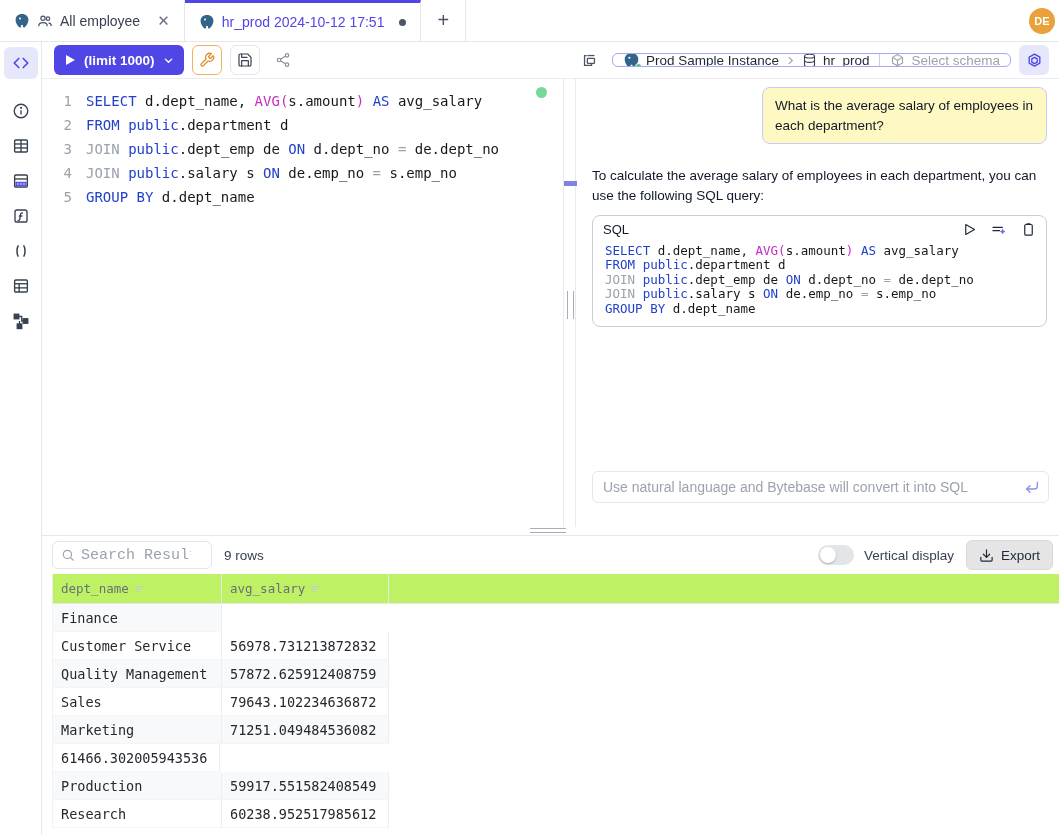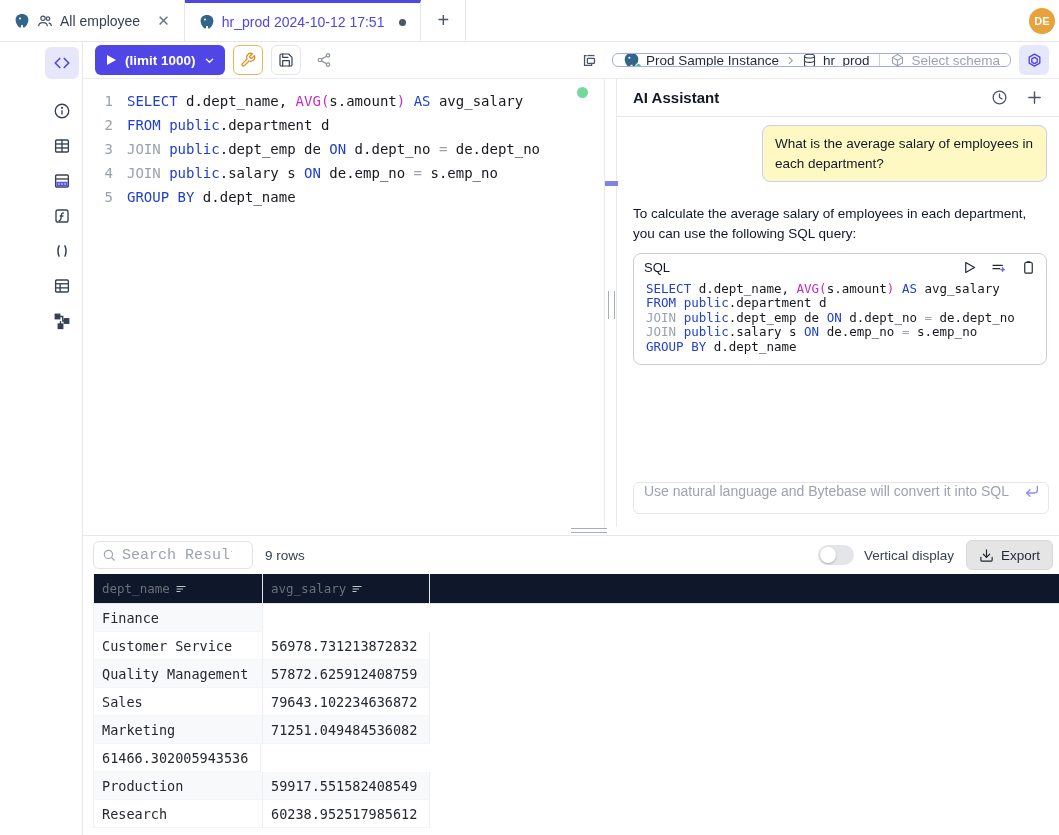--- a/index.html
+++ b/index.html
@@ -13,21 +13,21 @@
   .tab .lbl { font-size:14px; color:#374151; white-space:nowrap; }
   .tab.active { border-top:3px solid #4f46e5; }
   .tab.active .lbl { color:#4f46e5; }
   .tab .close { color:#6b7280; font-size:15px; margin-left:10px; line-height:1; }
   .tab .dot { width:7px; height:7px; border-radius:50%; background:#4b5563; margin-left:8px; }
   .tab-new { width:45px; display:flex; align-items:center; justify-content:center; border-right:1px solid #e5e7eb; font-size:20px; color:#4b5563; cursor:pointer; }
   .tabbar-spacer { flex:1; }
   .avatar { width:26px; height:26px; border-radius:50%; background:#e9a23b; color:#fff; font-size:11px; font-weight:bold; display:flex; align-items:center; justify-content:center; align-self:center; margin-right:4px; }
 
   
-  .main-row { flex:1; display:flex; min-height:0;margin-left:41px; }
+  .main-row { flex:1; display:flex; min-height:0; }
   .rail { width:42px; flex:0 0 42px; border-right:1px solid #e5e7eb; display:flex; flex-direction:column; align-items:center; padding-top:5px; background:#fff; }
   .rail-toggle { width:34px; height:32px; border-radius:6px; background:#e7e7fb; color:#4f46e5; display:flex; align-items:center; justify-content:center; cursor:pointer; margin-bottom:14px; }
   .rail-ic { width:34px; height:35px; display:flex; align-items:center; justify-content:center; color:#374151; cursor:pointer; }
   .content-col { flex:1; display:flex; flex-direction:column; min-width:0; }
 
   
   .toolbar { height:37px; flex:0 0 37px; display:flex; align-items:center; padding:0 10px 0 12px; gap:8px; border-bottom:1px solid #ececf0; }
   .run-btn { height:30px; background:#4f46e5; color:#fff; border-radius:6px; display:flex; align-items:center; gap:8px; padding:0 10px; font-size:13.5px; font-weight:600; cursor:pointer; }
   .sq-btn { width:30px; height:30px; border-radius:6px; display:flex; align-items:center; justify-content:center; cursor:pointer; color:#4b5563; background:#fff; }
   .sq-btn.warn { border:1px solid #f2b25c; color:#e08c1f; }
@@ -64,21 +64,21 @@
   .ai-body { flex:1; padding:8px 12px 0 16px; overflow:hidden; }
   .ai-user-msg { margin-left:auto; margin-right:0; max-width:285px; background:#fef9c3; border:1px solid #c6cbf7; border-radius:8px; padding:8px 12px; font-size:13.5px; line-height:1.45; color:#111827; }
   .ai-resp { margin-top:22px; font-size:13.5px; line-height:1.5; color:#111827; padding-right:2px; }
   .ai-code { margin-top:8px; border:1px solid #c8ced8; border-radius:8px; background:#fff; }
   .ai-code-head { display:flex; align-items:center; padding:6px 10px 2px 10px; }
   .ai-code-lang { font-size:13px; color:#111827; }
   .ai-code-sp { flex:1; }
   .ai-code-btn { margin-left:14px; color:#1f2937; cursor:pointer; display:flex; align-items:center; }
   .ai-code-body { padding:4px 10px 10px 12px; font-family:"DejaVu Sans Mono", monospace; font-size:12.5px; line-height:14.5px; }
   .ai-code-line { white-space:pre; }
-  .ai-input-row { position:absolute; left:16px; right:10px; bottom:13px; height:32px; border:1px solid #e5e7eb; border-radius:6px; display:flex; align-items:flex-start; padding:0 8px 0 10px; background:#fff; }
+  .ai-input-row { position:absolute; left:16px; right:10px; bottom:24px; height:32px; border:1px solid #e5e7eb; border-radius:6px; display:flex; align-items:center; padding:0 8px 0 10px; background:#fff; }
   .ai-input { flex:1; border:none; outline:none; font-size:14px; color:#111827; font-family:"Liberation Sans", sans-serif; }
   .ai-input::placeholder { color:#9ca3af; }
   .enter-ic { color:#8b8df0; display:flex; }
 
   
   .h-gutter { height:8px; flex:0 0 8px; position:relative; cursor:row-resize; }
   .h-handle { position:absolute; left:488px; top:1px; width:36px; height:5px; border-top:1.5px solid #a9aeb6; border-bottom:1.5px solid #a9aeb6; }
 
   
   .results { flex:0 0 300px; border-top:1px solid #e5e7eb; display:flex; flex-direction:column; min-height:0; }
@@ -87,21 +87,21 @@
   .search-box input { border:none; outline:none; width:110px; font-size:15px; font-family:Liberation Mono, monospace; color:#be185d; }
   .search-box input::placeholder { color:#9ca3af; }
   .row-count { font-size:13.5px; color:#374151; }
   .res-sp { flex:1; }
   .toggle { width:36px; height:20px; border-radius:10px; background:#e3e5e8; position:relative; cursor:pointer; }
   .toggle .knob { position:absolute; top:2px; left:2px; width:16px; height:16px; border-radius:50%; background:#fff; box-shadow:0 1px 2px rgba(0,0,0,.25); }
   .toggle-lbl { font-size:13.5px; color:#374151; margin-left:-2px; }
   .export-btn { height:30px; border:1px solid #d6dade; border-radius:6px; background:#e5e5e5; display:flex; align-items:center; gap:7px; padding:0 12px; font-size:13.5px; color:#1f2937; cursor:pointer; }
 
   .tbl-wrap { flex:1; overflow:hidden; padding-left:10px; }
-  .tbl-head { display:flex; height:30px; background:#0f172a; border-bottom:1px solid #e5e7eb; border-left:1px solid #eceef1; align-items:center; }
+  .tbl-head { display:flex; height:30px; background:#bef264; border-bottom:1px solid #e5e7eb; border-left:1px solid #eceef1; align-items:center; }
   .th { display:flex; align-items:center; gap:5px; height:100%; padding:0 8px; border-right:1px solid #e5e7eb; font-family:"DejaVu Sans Mono", monospace; font-size:12.5px; color:#697078; cursor:pointer; }
   .th.c0 { width:169px; } .th.c1 { width:167px; }
   .th-fill { flex:1; height:100%; }
   .tr { display:flex; height:28px; align-items:center; border-left:1px solid #f0f2f5; cursor:default; }
   .tr:nth-child(odd) .td { background:#f8f9fb; }
   .td { height:100%; display:flex; align-items:center; padding:0 8px; border-right:1px solid #eceef1; border-bottom:1px solid #f3f5f7; font-family:"DejaVu Sans Mono", monospace; font-size:13.5px; color:#24292f; }
   .td.c0 { width:169px; } .td.c1 { width:167px; }
 
   svg { display:block; }
 </style>
@@ -332,36 +332,20 @@
             </div>
           <div class="ed-status-dot"></div>
         </div>
 
         <div class="v-gutter">
           <div class="v-thumb"></div>
           <div class="v-handle"></div>
         </div>
 
         <div class="ai-pane">
-          <div class="ai-head">
-            <span class="ai-title">AI Assistant</span>
-            <span class="ai-head-sp"></span>
-            <span class="ai-hbtn">
-                <svg width="17" height="17" viewBox="0 0 24 24" fill="none" stroke="currentColor" stroke-width="1.8" stroke-linecap="round">
-                  <circle cx="12" cy="12" r="9"></circle>
-                  <polyline points="12 7 12 12 15.5 14"></polyline>
-                </svg>
-              </span>
-            <span class="ai-hbtn">
-                <svg width="17" height="17" viewBox="0 0 24 24" fill="none" stroke="currentColor" stroke-width="2" stroke-linecap="round">
-                  <line x1="12" y1="4" x2="12" y2="20"></line>
-                  <line x1="4" y1="12" x2="20" y2="12"></line>
-                </svg>
-              </span>
-          </div>
           <div class="ai-body">
             <div class="ai-user-msg">What is the average salary of employees in each department?</div>
             <div class="ai-resp">To calculate the average salary of employees in each department, you can use the following SQL query:</div>
             <div class="ai-code">
               <div class="ai-code-head">
                 <span class="ai-code-lang">SQL</span>
                 <span class="ai-code-sp"></span>
                 <span class="ai-code-btn">
                     <svg width="15" height="15" viewBox="0 0 24 24" fill="none" stroke="currentColor" stroke-width="1.9" stroke-linejoin="round">
                       <polygon points="6 4 20 12 6 20"></polygon>

